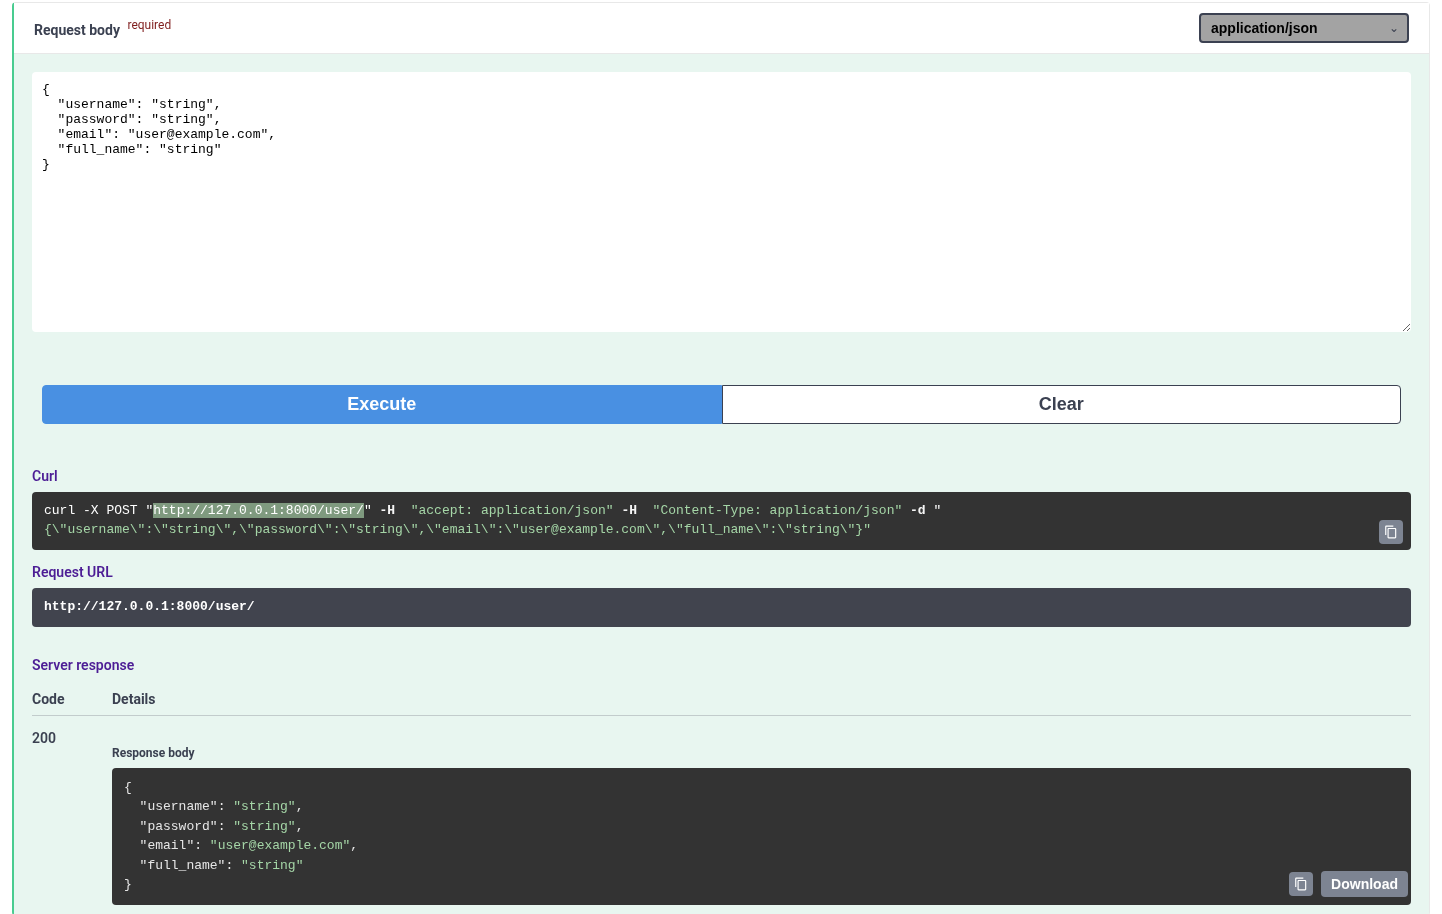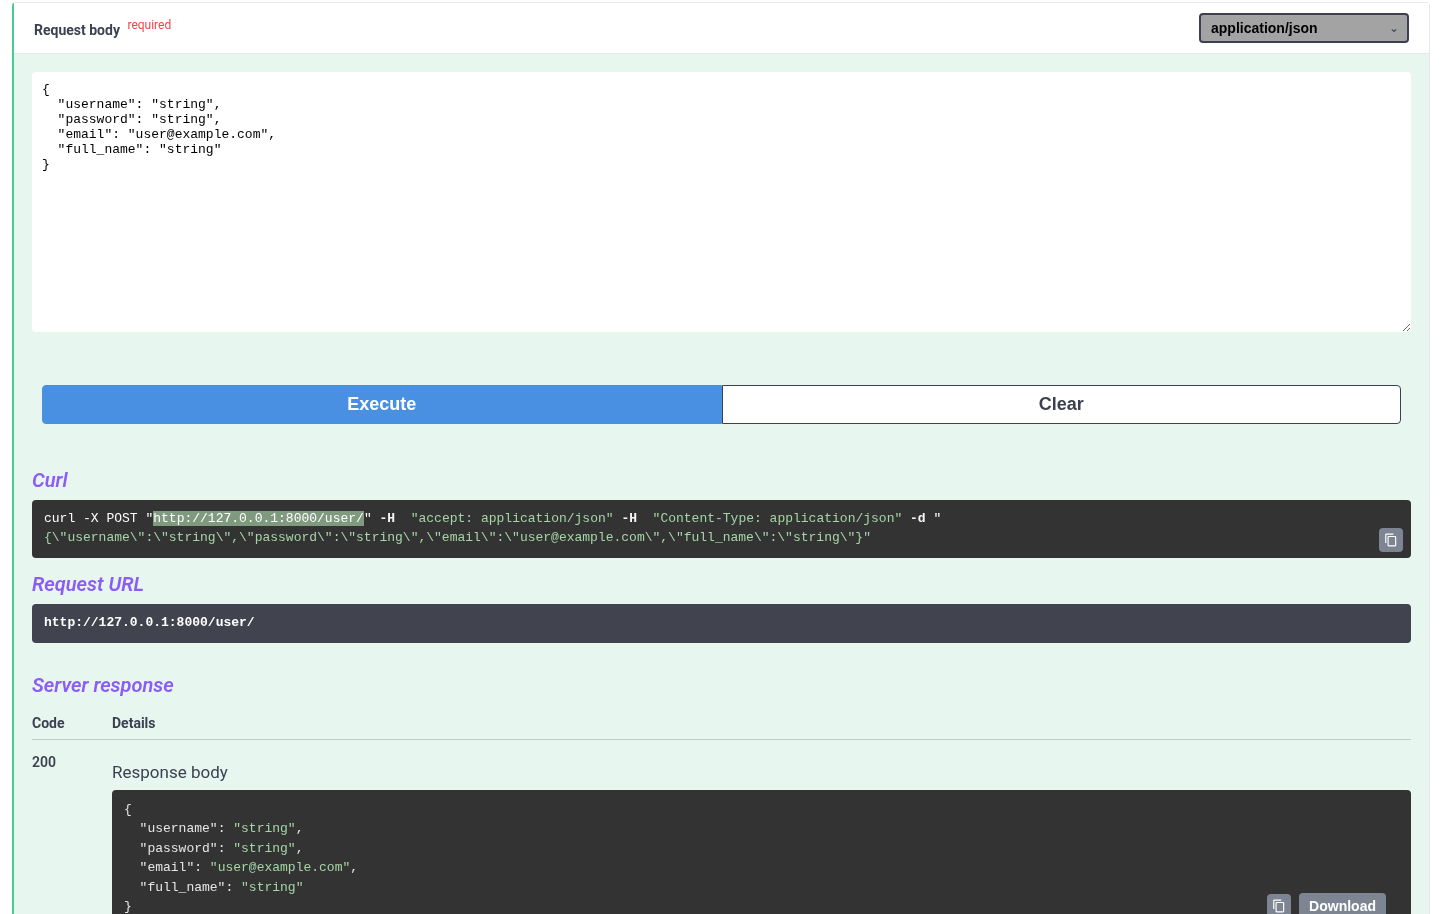--- a/index.html
+++ b/index.html
@@ -24,21 +24,21 @@
   background: #fff;
   border-bottom: 1px solid #e8e8e8;
 }
 .section-title {
   font-size: 14px;
   font-weight: 700;
   color: #3b4151;
 }
 .required-tag {
   font-size: 12px;
-  color: #ef4444;
+  color: #7f1d1d;
   padding-left: 4px;
   vertical-align: super;
   font-weight: 400;
   margin-top: 12px;
 }
 .content-type-select {
   font-size: 14px;
   padding: 5px 30px 5px 10px;
   border: 2px solid #3b4151;
   border-radius: 4px;
@@ -110,33 +110,32 @@
 .responses-header h4 {
   font-size: 14px;
   font-weight: 700;
   color: #3b4151;
 }
 .responses-body {
   background: #e8f6f0;
   padding: 20px 18px 10px 18px;
 }
 .sub-label {
-  font-size: 20px;
-  color: #8b5cf6;
+  font-size: 14px;
+  color: #4c1d95;
   margin-bottom: 8px;
   margin-top: 6px;
   font-weight: 600;
-  font-style: italic;
 }
 .sub-label-light {
-  font-size: 17px;
+  font-size: 12px;
   color: #3b4151;
   margin-bottom: 8px;
-  margin-top: 8px;
-  font-weight: 400;
+  margin-top: 16px;
+  font-weight: 700;
 }
 .code-block {
   background: #333333;
   color: #fff;
   border-radius: 4px;
   padding: 10px 12px;
   font-family: Liberation Mono, monospace;
   font-size: 13px;
   position: relative;
   overflow-x: auto;
@@ -184,21 +183,21 @@
   font-size: 13px;
   position: relative;
   line-height: 1.5;
   margin-top: 6px;
 }
 .json-key { color: #e6e6e6; }
 .json-str { color: #a5d6a7; }
 .json-punc { color: #e6e6e6; }
 .resp-actions {
   position: absolute;
-  right: 25px;
+  right: 3px;
   bottom: 8px;
   display: flex;
   gap: 8px;
   align-items: center;
 }
 .download-btn {
   background: #7d8492;
   color: #fff;
   border: none;
   border-radius: 4px;

